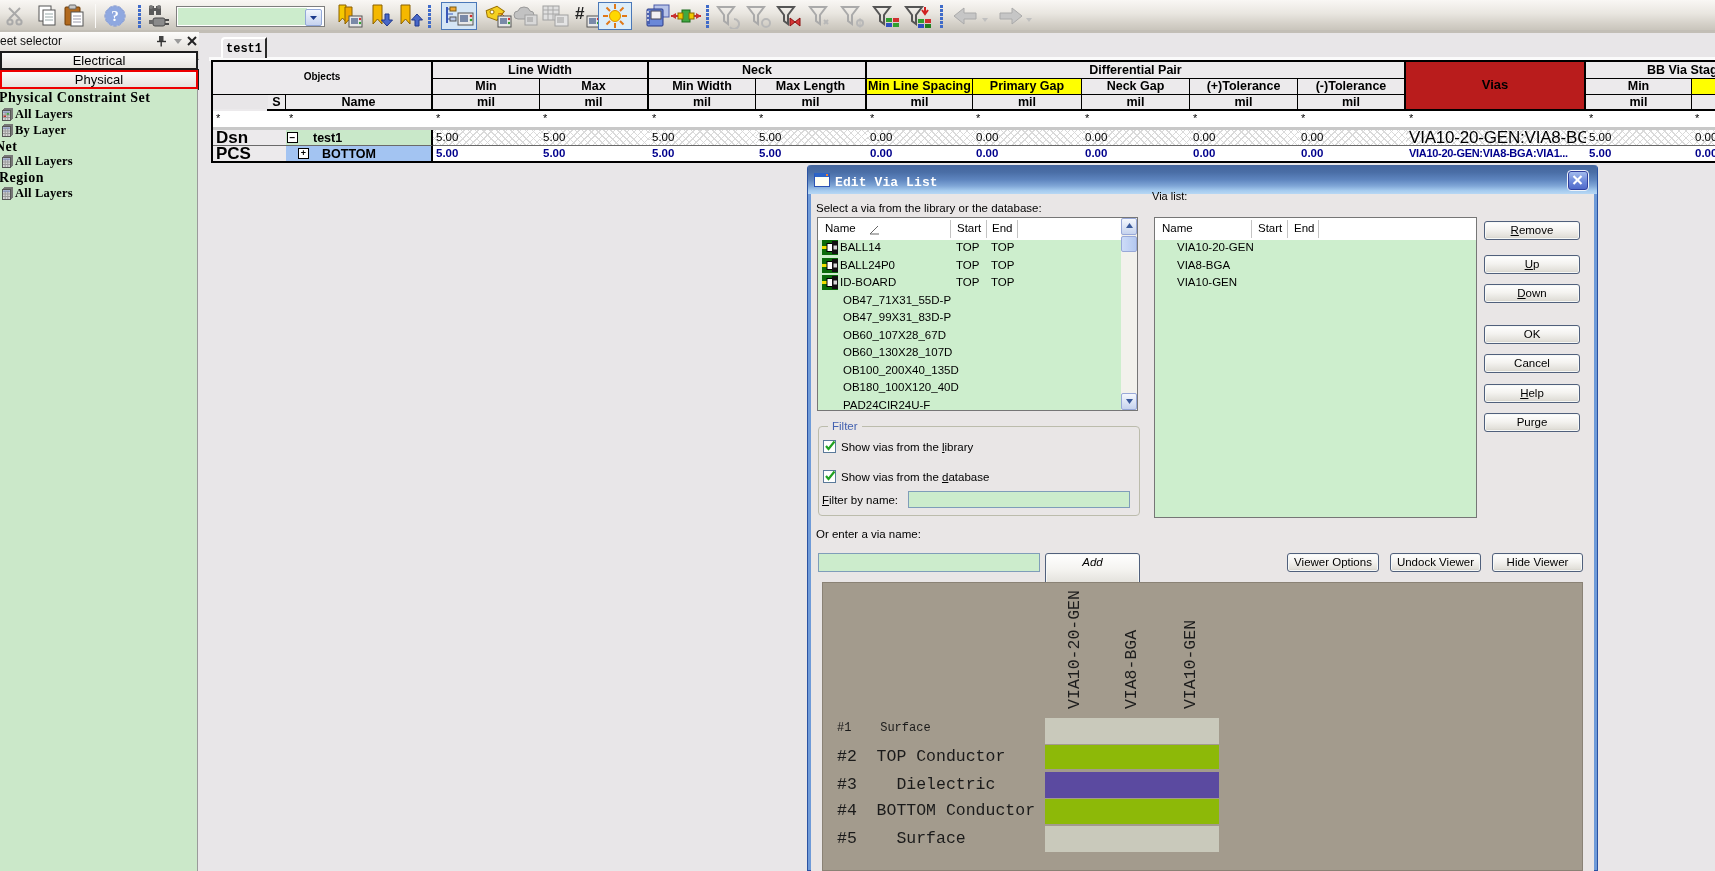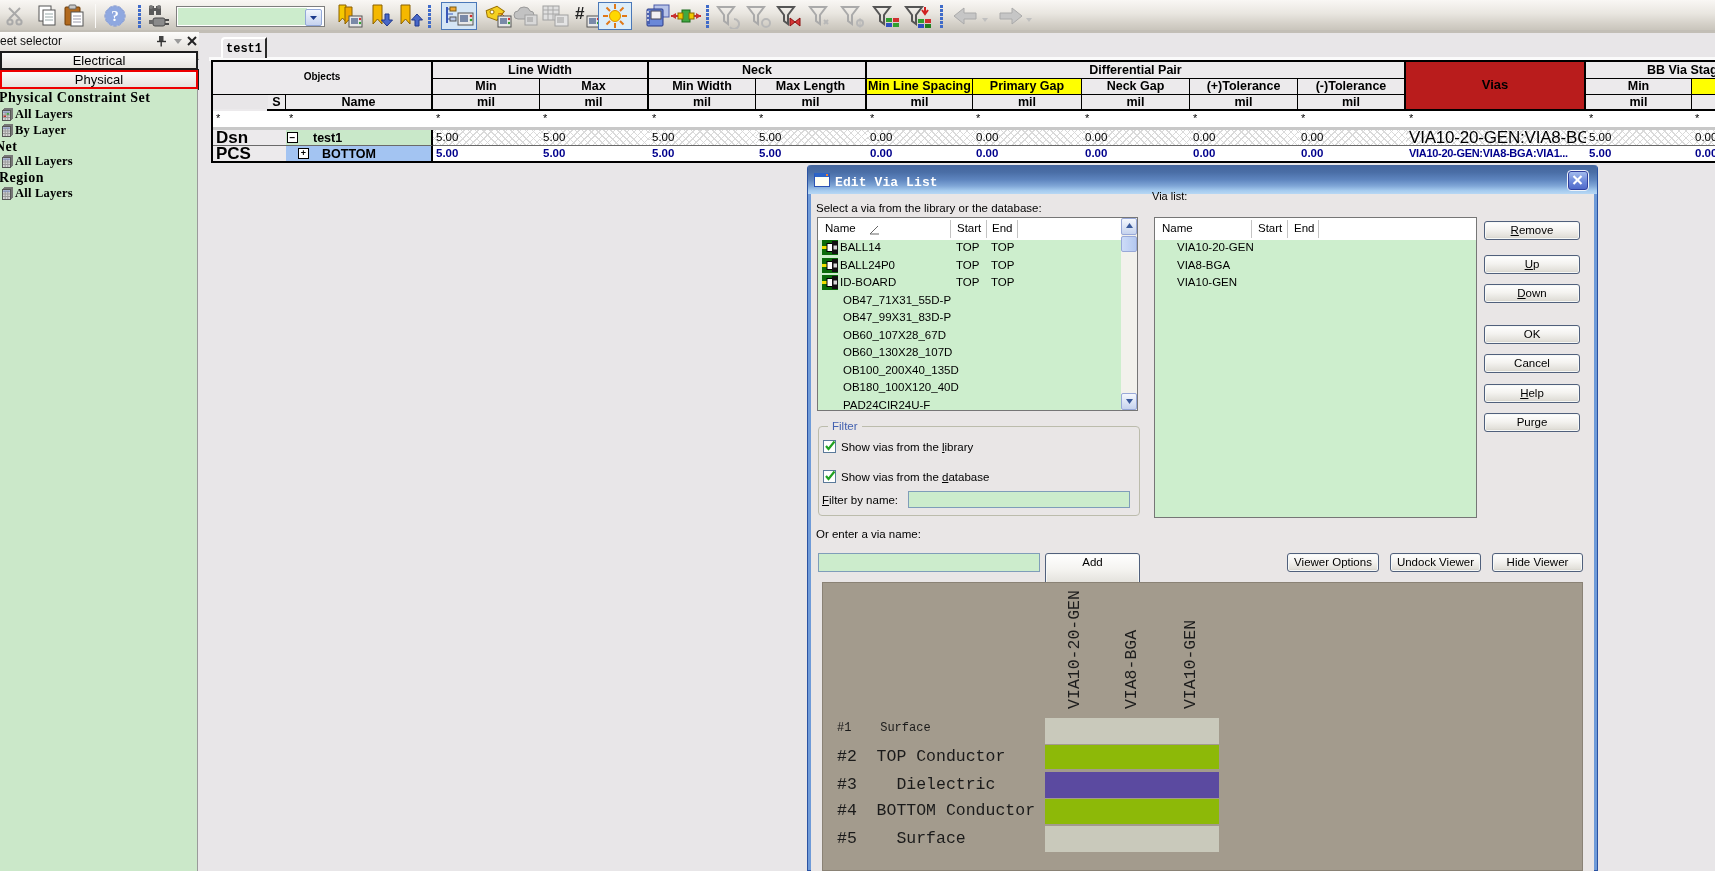--- a/index.html
+++ b/index.html
@@ -519,21 +519,21 @@
 <div class="ab" style="left:823px;top:470px;width:13px;height:13px;background:#fff;border:1px solid #5a7a9a">
     <svg width="13" height="12" style="position:absolute;left:0;top:-1px">
       <path d="M2 6 L4.5 9 L10.5 1.5" stroke="#21a121" stroke-width="2.2" fill="none"></path>
     </svg>
   </div>
 <div class="ab" style="left:841px;top:471px;font-size:11.5px">Show vias from the <span class="u">d</span>atabase</div>
 <div class="ab" style="left:822px;top:494px;font-size:11.5px"><span class="u">F</span>ilter by name:</div>
 <div class="ab" style="left:908px;top:491px;width:222px;height:17px;background:#cceccc;border:1px solid #7f9db9"></div>
 <div class="ab" style="left:816px;top:528px;font-size:11.5px">Or enter a via name:</div>
 <div class="ab" style="left:818px;top:553px;width:222px;height:19px;background:#cceccc;border:1px solid #7f9db9"></div>
-<div class="xpb" style="left:1045px;top:553px;width:95px;height:37px;line-height:17px;">Add</div>
+<div class="xpb" style="left:1045px;top:553px;width:95px;height:37px;line-height:17px;font-style:italic;">Add</div>
 <div class="xpb" style="left:1287px;top:553px;width:92px;height:19px;line-height:17px;">Viewer Options</div>
 <div class="xpb" style="left:1390px;top:553px;width:91px;height:19px;line-height:17px;">Undock Viewer</div>
 <div class="xpb" style="left:1492px;top:553px;width:91px;height:19px;line-height:17px;">Hide Viewer</div>
 <div class="ab" style="left:822px;top:582px;width:761px;height:289px;background:#a39b8d;border:1px solid #8a8275"></div>
 <div class="ab mono" style="left:1013.6px;top:641.1px;width:118.80000000000001px;height:17px;font-size:16.5px;color:#1c1c1c;transform:rotate(-90deg);white-space:nowrap">VIA10-20-GEN</div>
 <div class="ab mono" style="left:1091.4px;top:660.9px;width:79.2px;height:17px;font-size:16.5px;color:#1c1c1c;transform:rotate(-90deg);white-space:nowrap">VIA8-BGA</div>
 <div class="ab mono" style="left:1145.45px;top:655.95px;width:89.10000000000001px;height:17px;font-size:16.5px;color:#1c1c1c;transform:rotate(-90deg);white-space:nowrap">VIA10-GEN</div>
 <div class="ab" style="left:1045px;top:718px;width:174px;height:26px;background:#c9c9bb"></div>
 <div class="ab" style="left:1045px;top:745px;width:174px;height:24px;background:#8db908"></div>
 <div class="ab" style="left:1045px;top:772px;width:174px;height:26px;background:#5b4aa0"></div>

